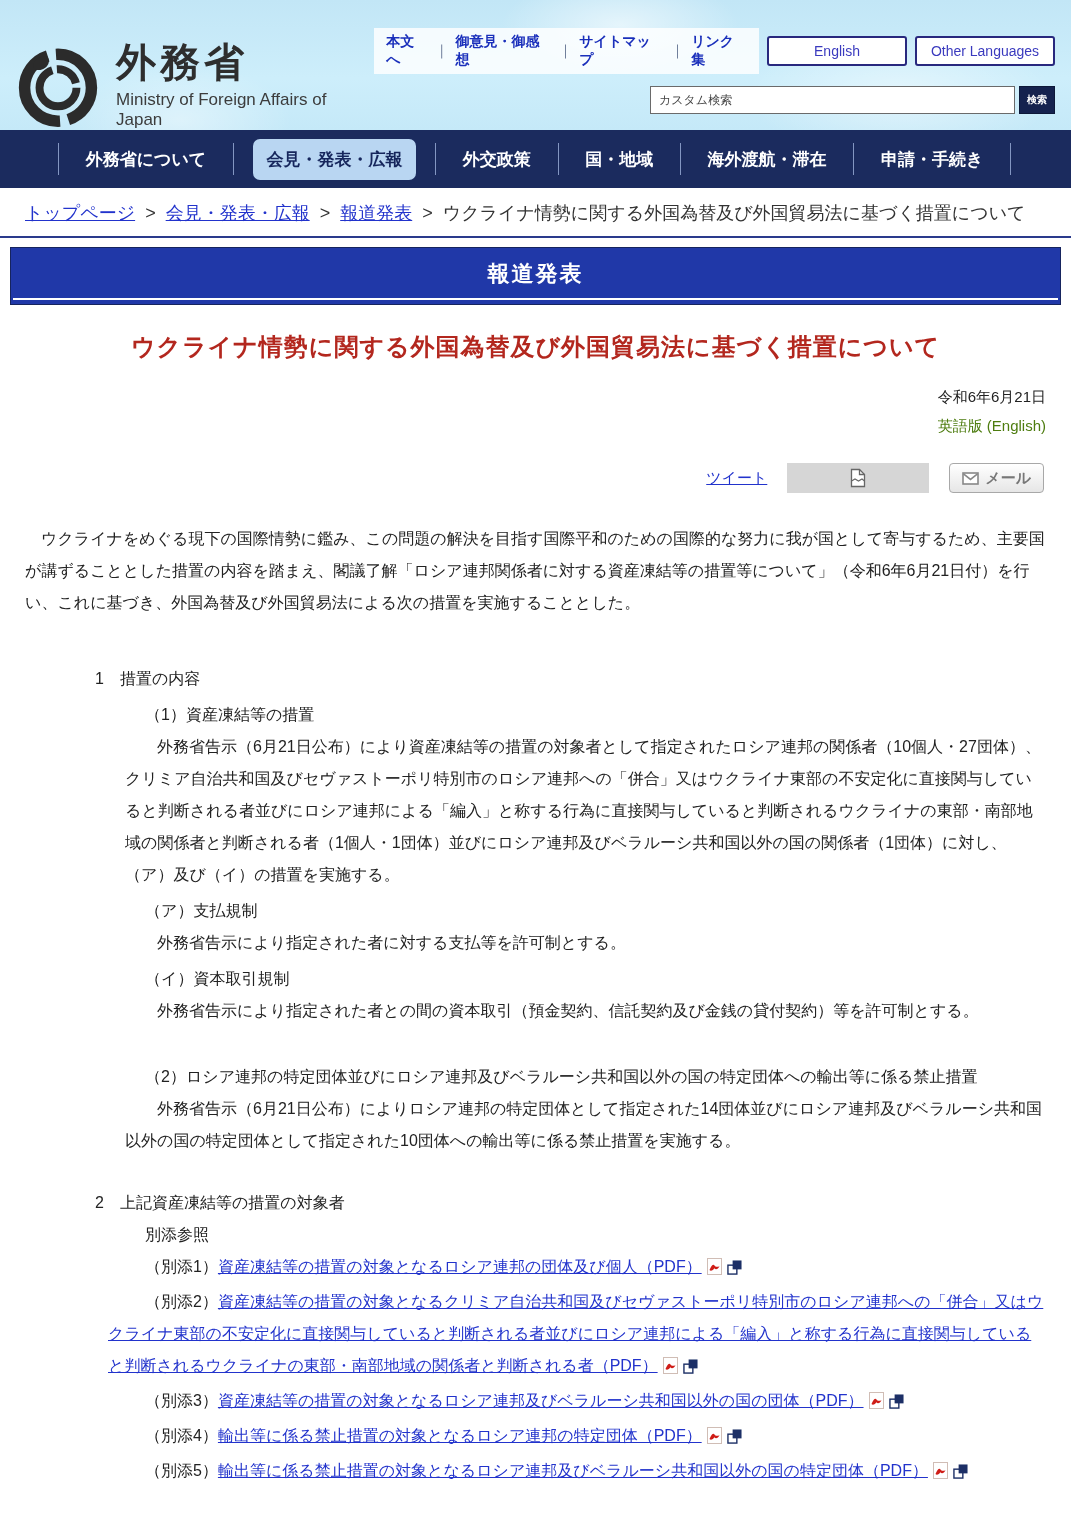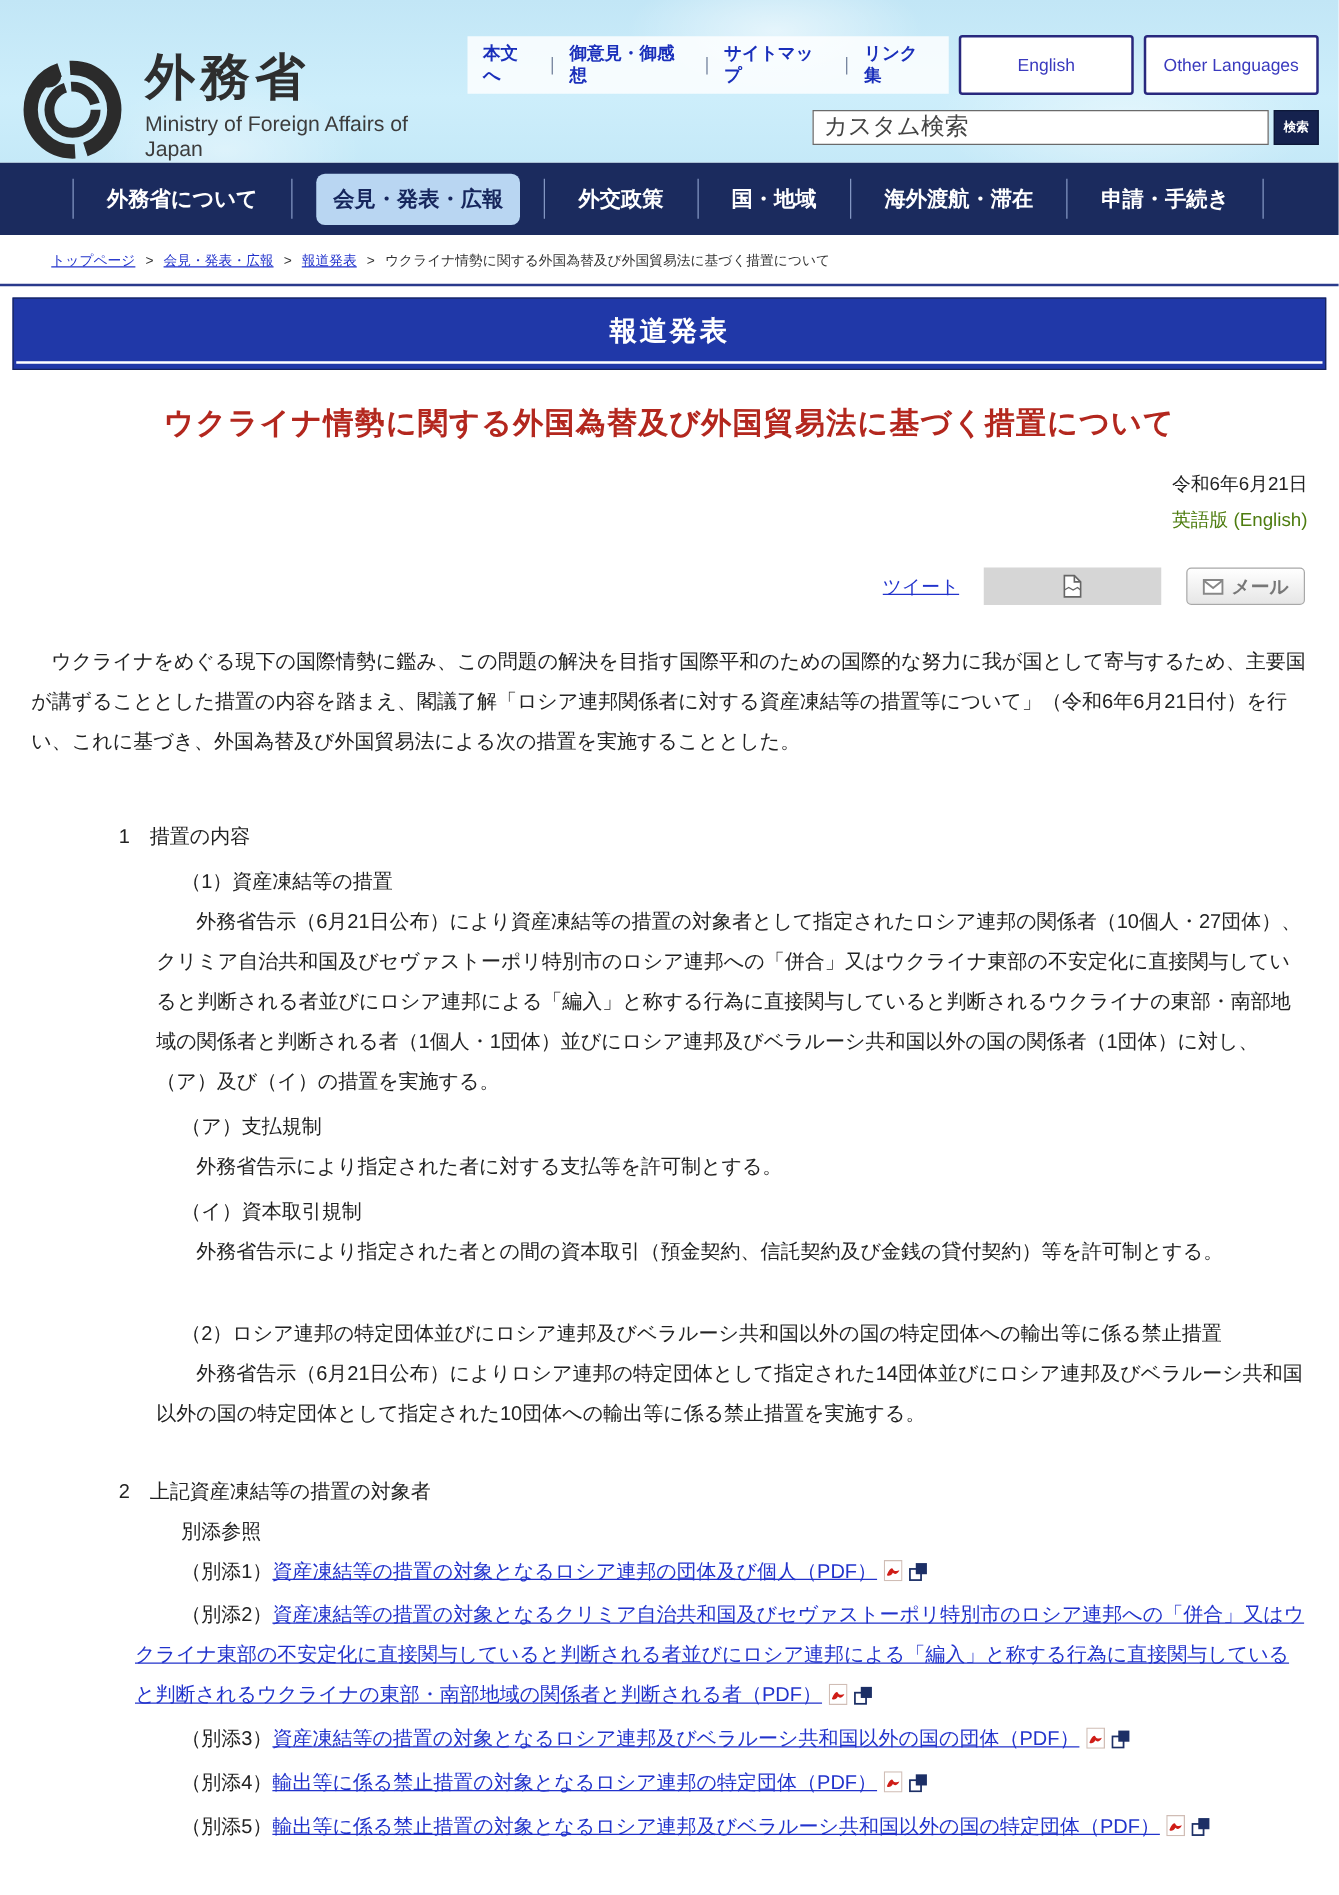--- a/index.html
+++ b/index.html
@@ -23,36 +23,36 @@
   .logo-area{ display:flex; align-items:flex-end; padding:16px 0 0 14px; text-decoration:none; }
   .emblem{ display:inline-block; width:88px; height:88px; }
   .logo-text{ margin-left:14px; padding-top:6px; }
   .logo-ja{ font-size:40px; font-weight:bold; color:#2e2e2e; letter-spacing:4px; line-height:1.1; }
   .logo-en{ font-size:17px; color:#3c3c3c; margin-top:6px; }
   .header-right{ margin-left:auto; padding:28px 16px 0 0; display:flex; flex-direction:column; align-items:flex-end; }
   .utility-row{ display:flex; align-items:center; gap:8px; }
   .utility-links{ background:rgba(255,255,255,.82); padding:5px 12px; display:flex; align-items:center; font-size:14px; }
   .utility-links a{ color:#1a2fbb; text-decoration:none;font-weight:bold; }
   .utility-links .sep{ color:#5a6a8a; margin:0 7px; }
-  .lang-btn{ min-width:140px; height:48px; background:#fff; border:2px solid #28287e; color:#3a3abe;
+  .lang-btn{ min-width:140px; height:30px; background:#fff; border:2px solid #28287e; color:#3a3abe;
     font-size:14px; font-family:inherit; border-radius:3px; cursor:pointer; }
   .search-row{ display:flex; margin-top:12px; }
-  .search-input{ width:365px; height:28px; border:1px solid #6a6a6a; padding:12px 8px; font-size:19px; font-family:inherit; }
+  .search-input{ width:365px; height:28px; border:1px solid #6a6a6a; padding:12px 8px; font-size:12px; font-family:inherit; }
   .search-input::placeholder{ color:#444; }
   .search-btn{ width:36px; height:28px; margin-left:4px; background:#15224e; color:#fff; border:1px solid #0d1838;
     font-weight:bold; font-size:10px; font-family:inherit; cursor:pointer; }
 
   
   .main-nav{ height:58px; background:#1b2b5e; display:flex; align-items:center; padding:0 60px 0 58px;gap:19px; }
   .nav-div{ width:1px; height:32px; background:#8396c2; flex:0 0 auto; }
   .nav-item{ color:#fff; font-weight:bold; font-size:17px; text-decoration:none; padding:9px 0; text-align:center; flex:1 1 auto; }
   .nav-item.active{ background:#b9d6f2; color:#16265c; border-radius:7px; padding:9px 4px; flex:1.25 1 auto; }
 
   
-  .breadcrumb{ padding:13px 41px 9px; font-size:11px; color:#333; }
+  .breadcrumb{ padding:13px 25px 9px; font-size:18px; color:#333; }
   .breadcrumb a{ color:#2233cc; text-decoration:underline; }
   .breadcrumb .bsep{ margin:0 5px; color:#333; }
   .blue-rule{ border:0; border-top:2px solid #2a3a8c; margin:2px 0 0; }
 
   
   .press-banner{ position:relative; margin:9px 10px 0; height:58px; background:#2038a8; border:1px solid #16245e;
     color:#fff; font-size:22px; font-weight:bold; text-align:center; line-height:52px; letter-spacing:2px; }
   .press-banner::after{ content:""; position:absolute; left:2px; right:2px; bottom:4px; border-top:2px solid #fff; }
 
   

